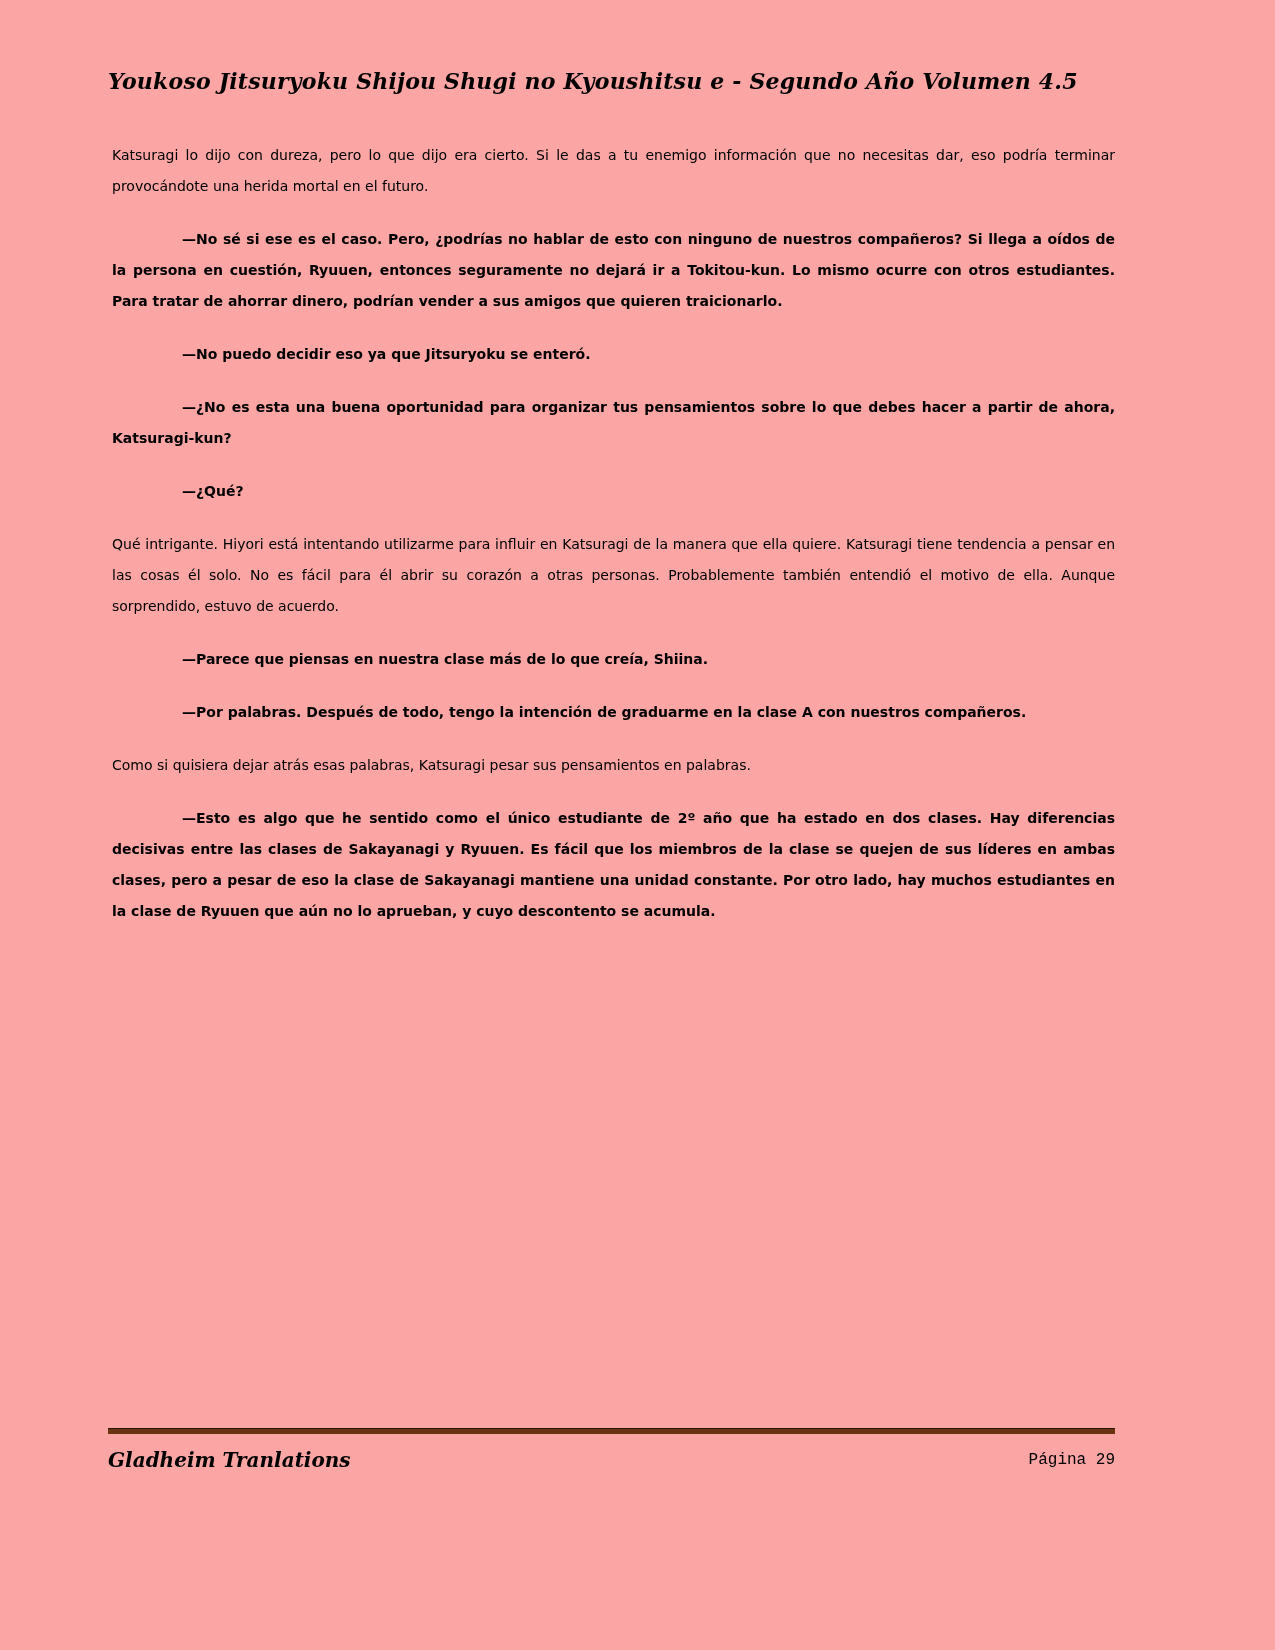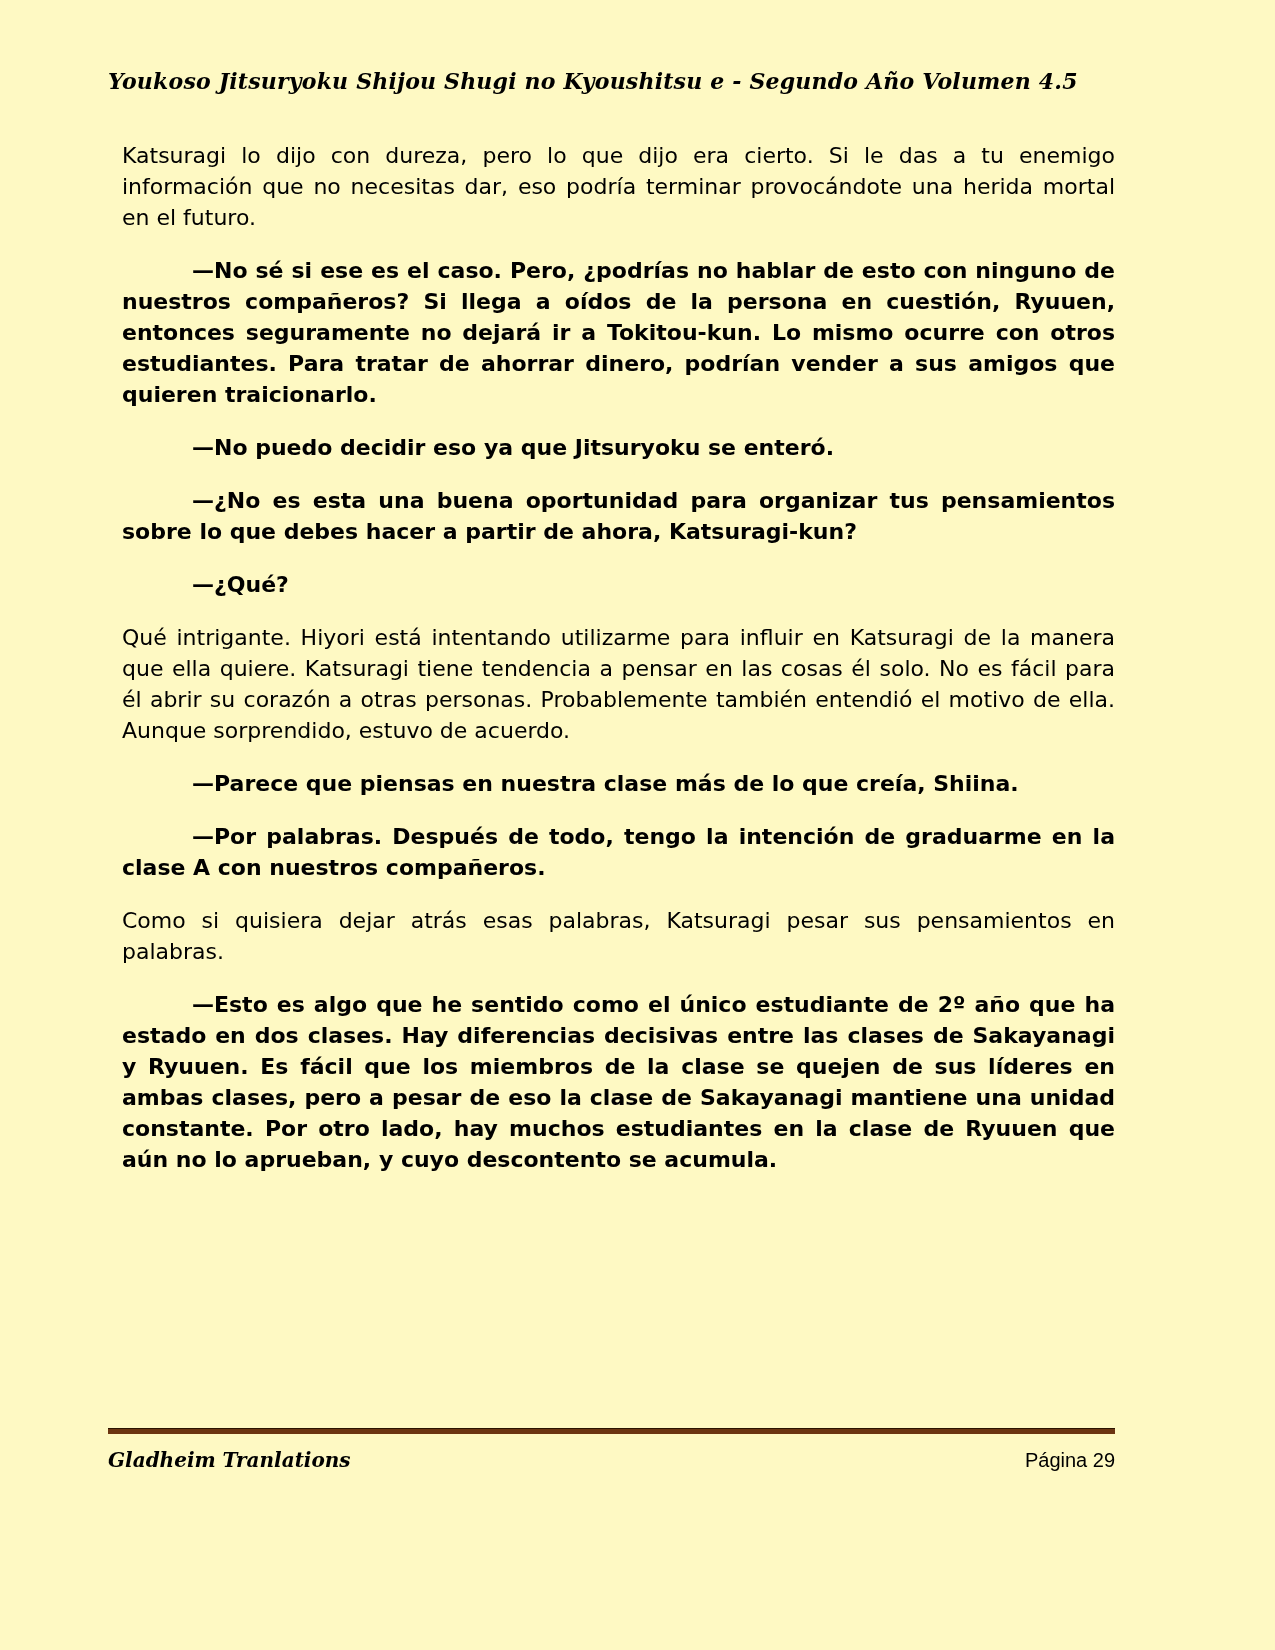--- a/index.html
+++ b/index.html
@@ -5,45 +5,45 @@
   html, body {
     margin: 0;
     padding: 0;
     background: #e8e8e8;
   }
   .page {
     position: relative;
     width: 1275px;
     height: 1650px;
     margin: 0 auto;
-    background: #fef9c3;
+    background: #fca5a5;
     overflow: hidden;
     font-family: "DejaVu Sans", sans-serif;
     color: #000000;
   }
   .content {
     position: absolute;
     top: 68px;
     left: 108px;
     right: 160px;
   }
   .doc-header-title {
     font-family: "DejaVu Serif", serif;
     font-style: italic;
     font-weight: bold;
     font-size: 22px;
     letter-spacing: 0.2px;
     margin: 0 0 46px 0;
     white-space: nowrap;
   }
   .para {
-    font-size: 22px;
+    font-size: 14px;
     line-height: 31px;
     text-align: justify;
-    margin: 0 0 22px 14px;
+    margin: 0 0 22px 4px;
   }
   .para.indent {
     text-indent: 70px;
     font-weight: bold;
   }
   .footer {
     position: absolute;
     left: 108px;
     right: 160px;
     top: 1428px;
@@ -60,22 +60,22 @@
     align-items: center;
     margin-top: 14px;
   }
   .footer-left {
     font-family: "DejaVu Serif", serif;
     font-style: italic;
     font-weight: bold;
     font-size: 20px;
   }
   .footer-right {
-    font-family: Liberation Sans, sans-serif;
-    font-size: 20px;
+    font-family: Liberation Mono, monospace;
+    font-size: 16px;
   }
 </style>
 </head>
 <body>
 
 <div class="page">
   <div class="content">
     <div class="doc-header-title">Youkoso Jitsuryoku Shijou Shugi no Kyoushitsu e - Segundo Año Volumen 4.5</div>
     <div>
         <p class="para">Katsuragi lo dijo con dureza, pero lo que dijo era cierto. Si le das a tu enemigo información que no necesitas dar, eso podría terminar provocándote una herida mortal en el futuro.</p>

